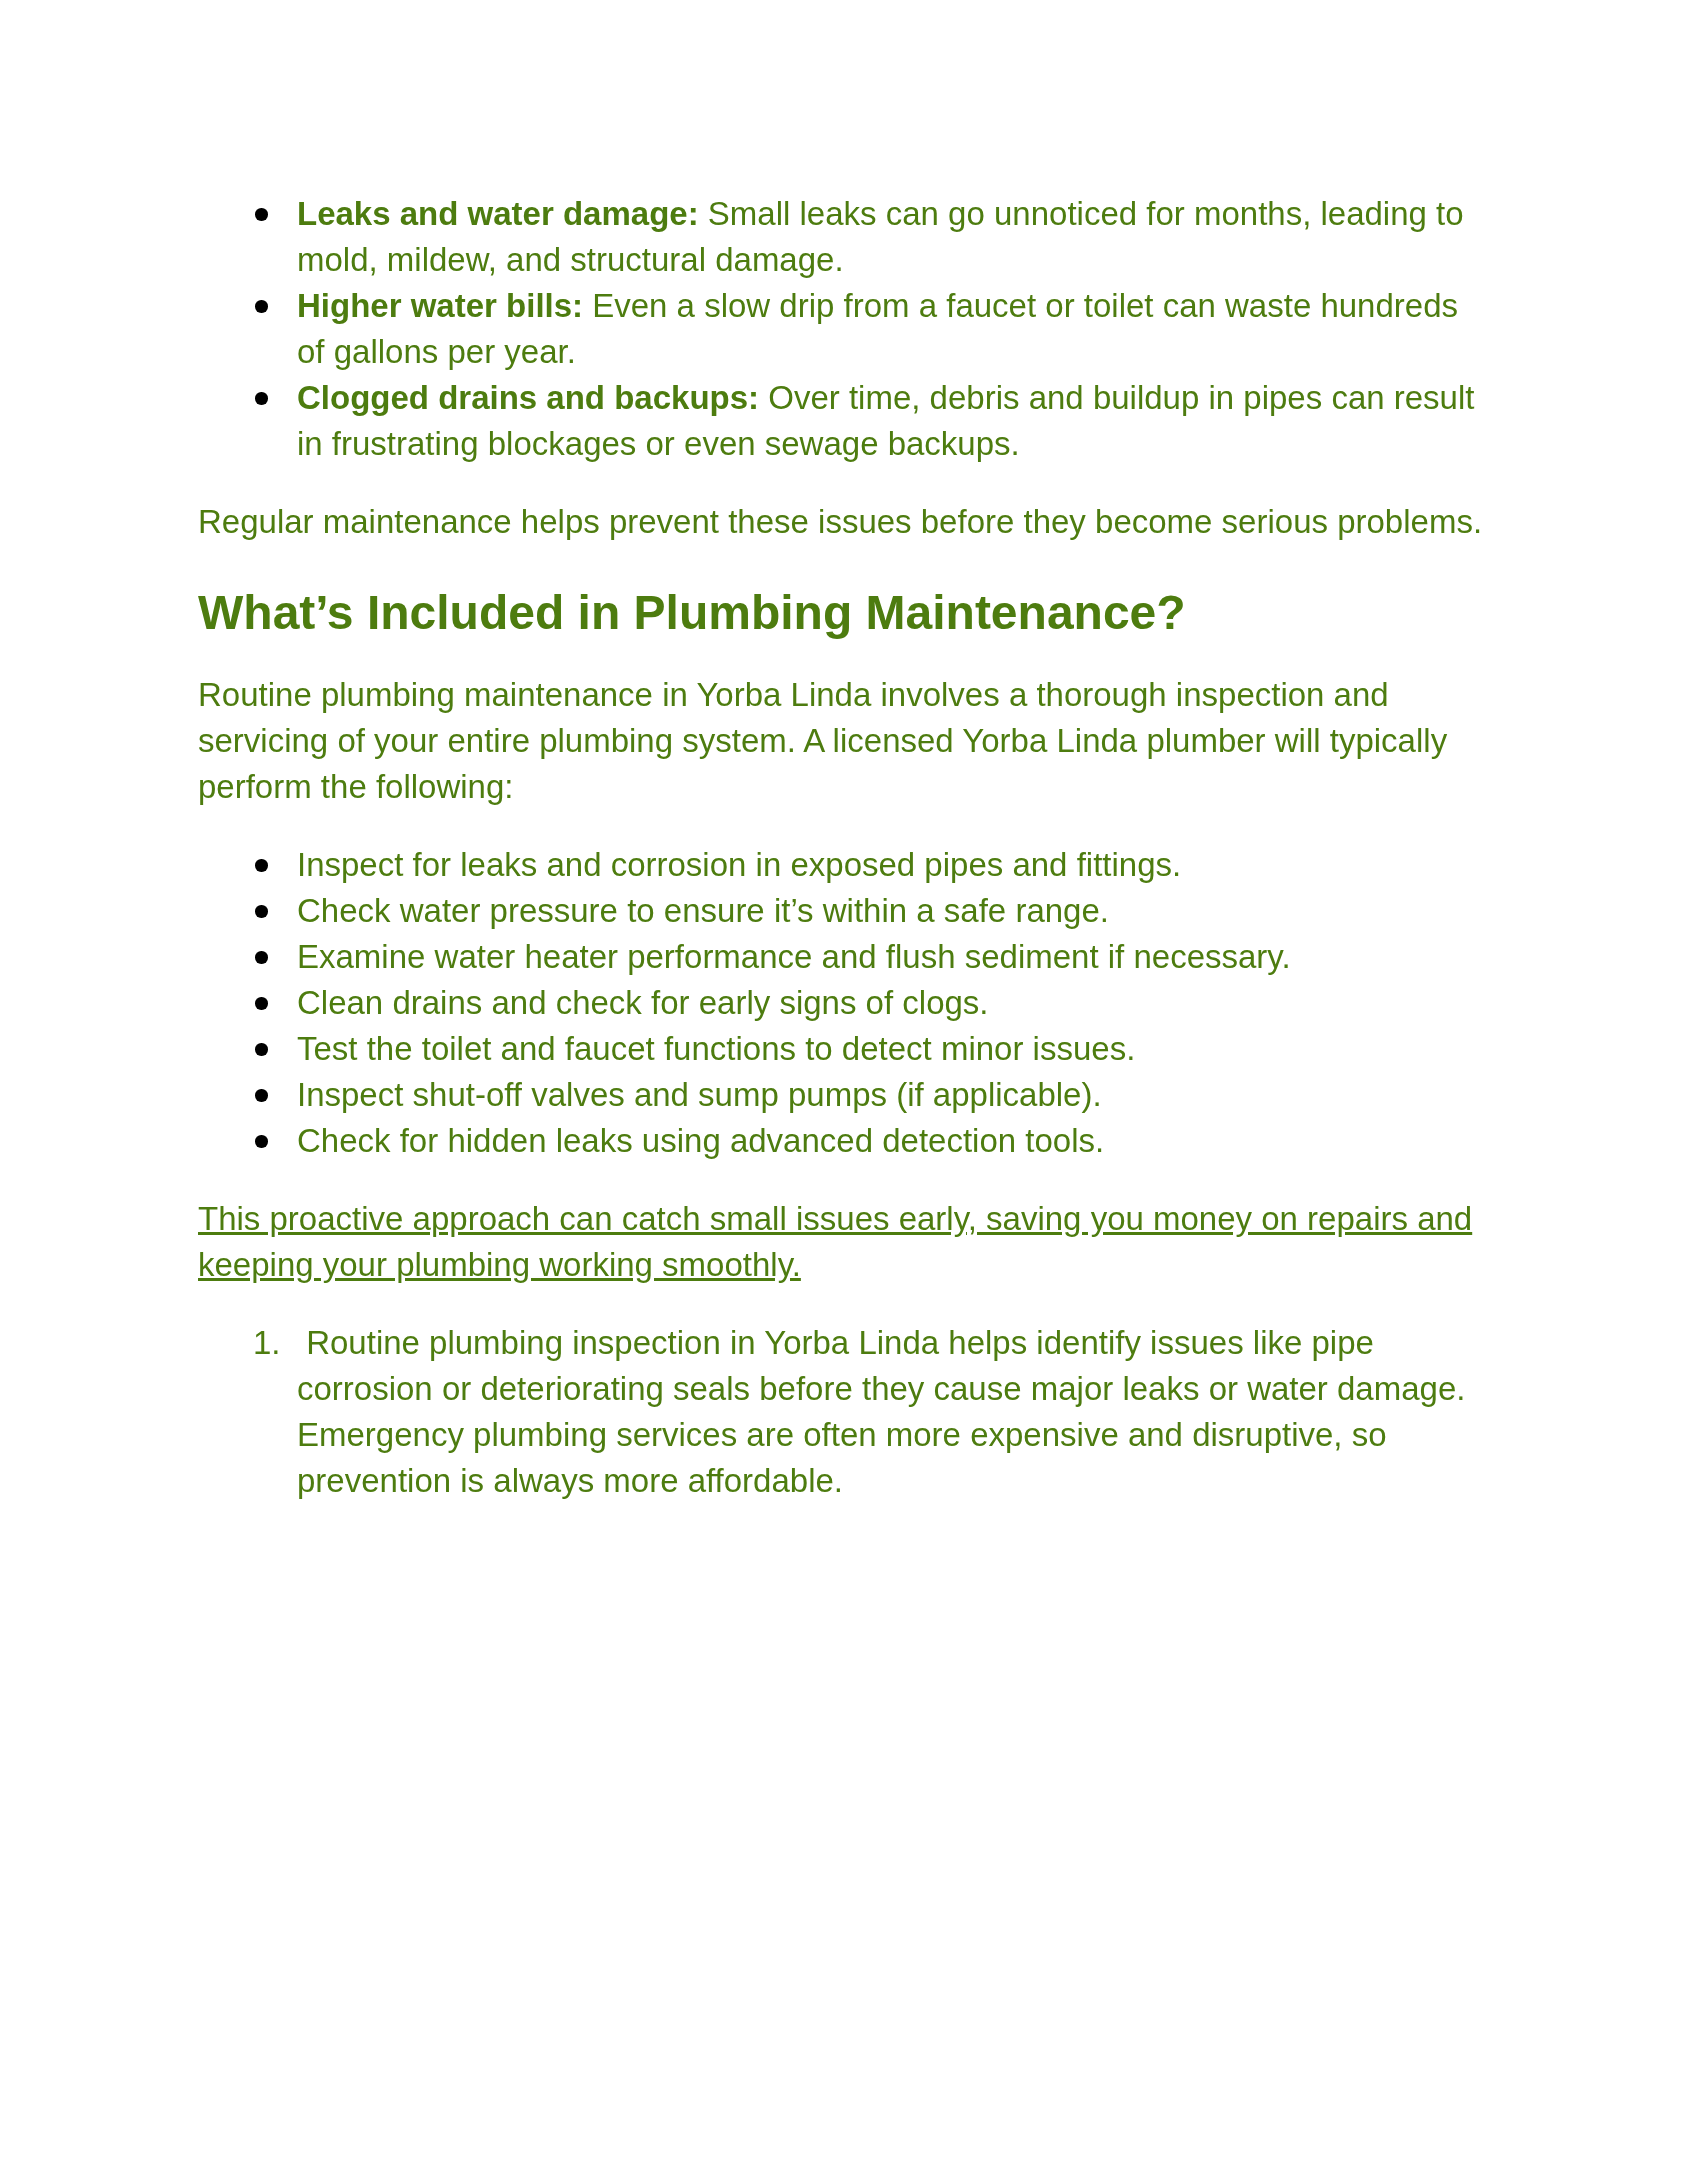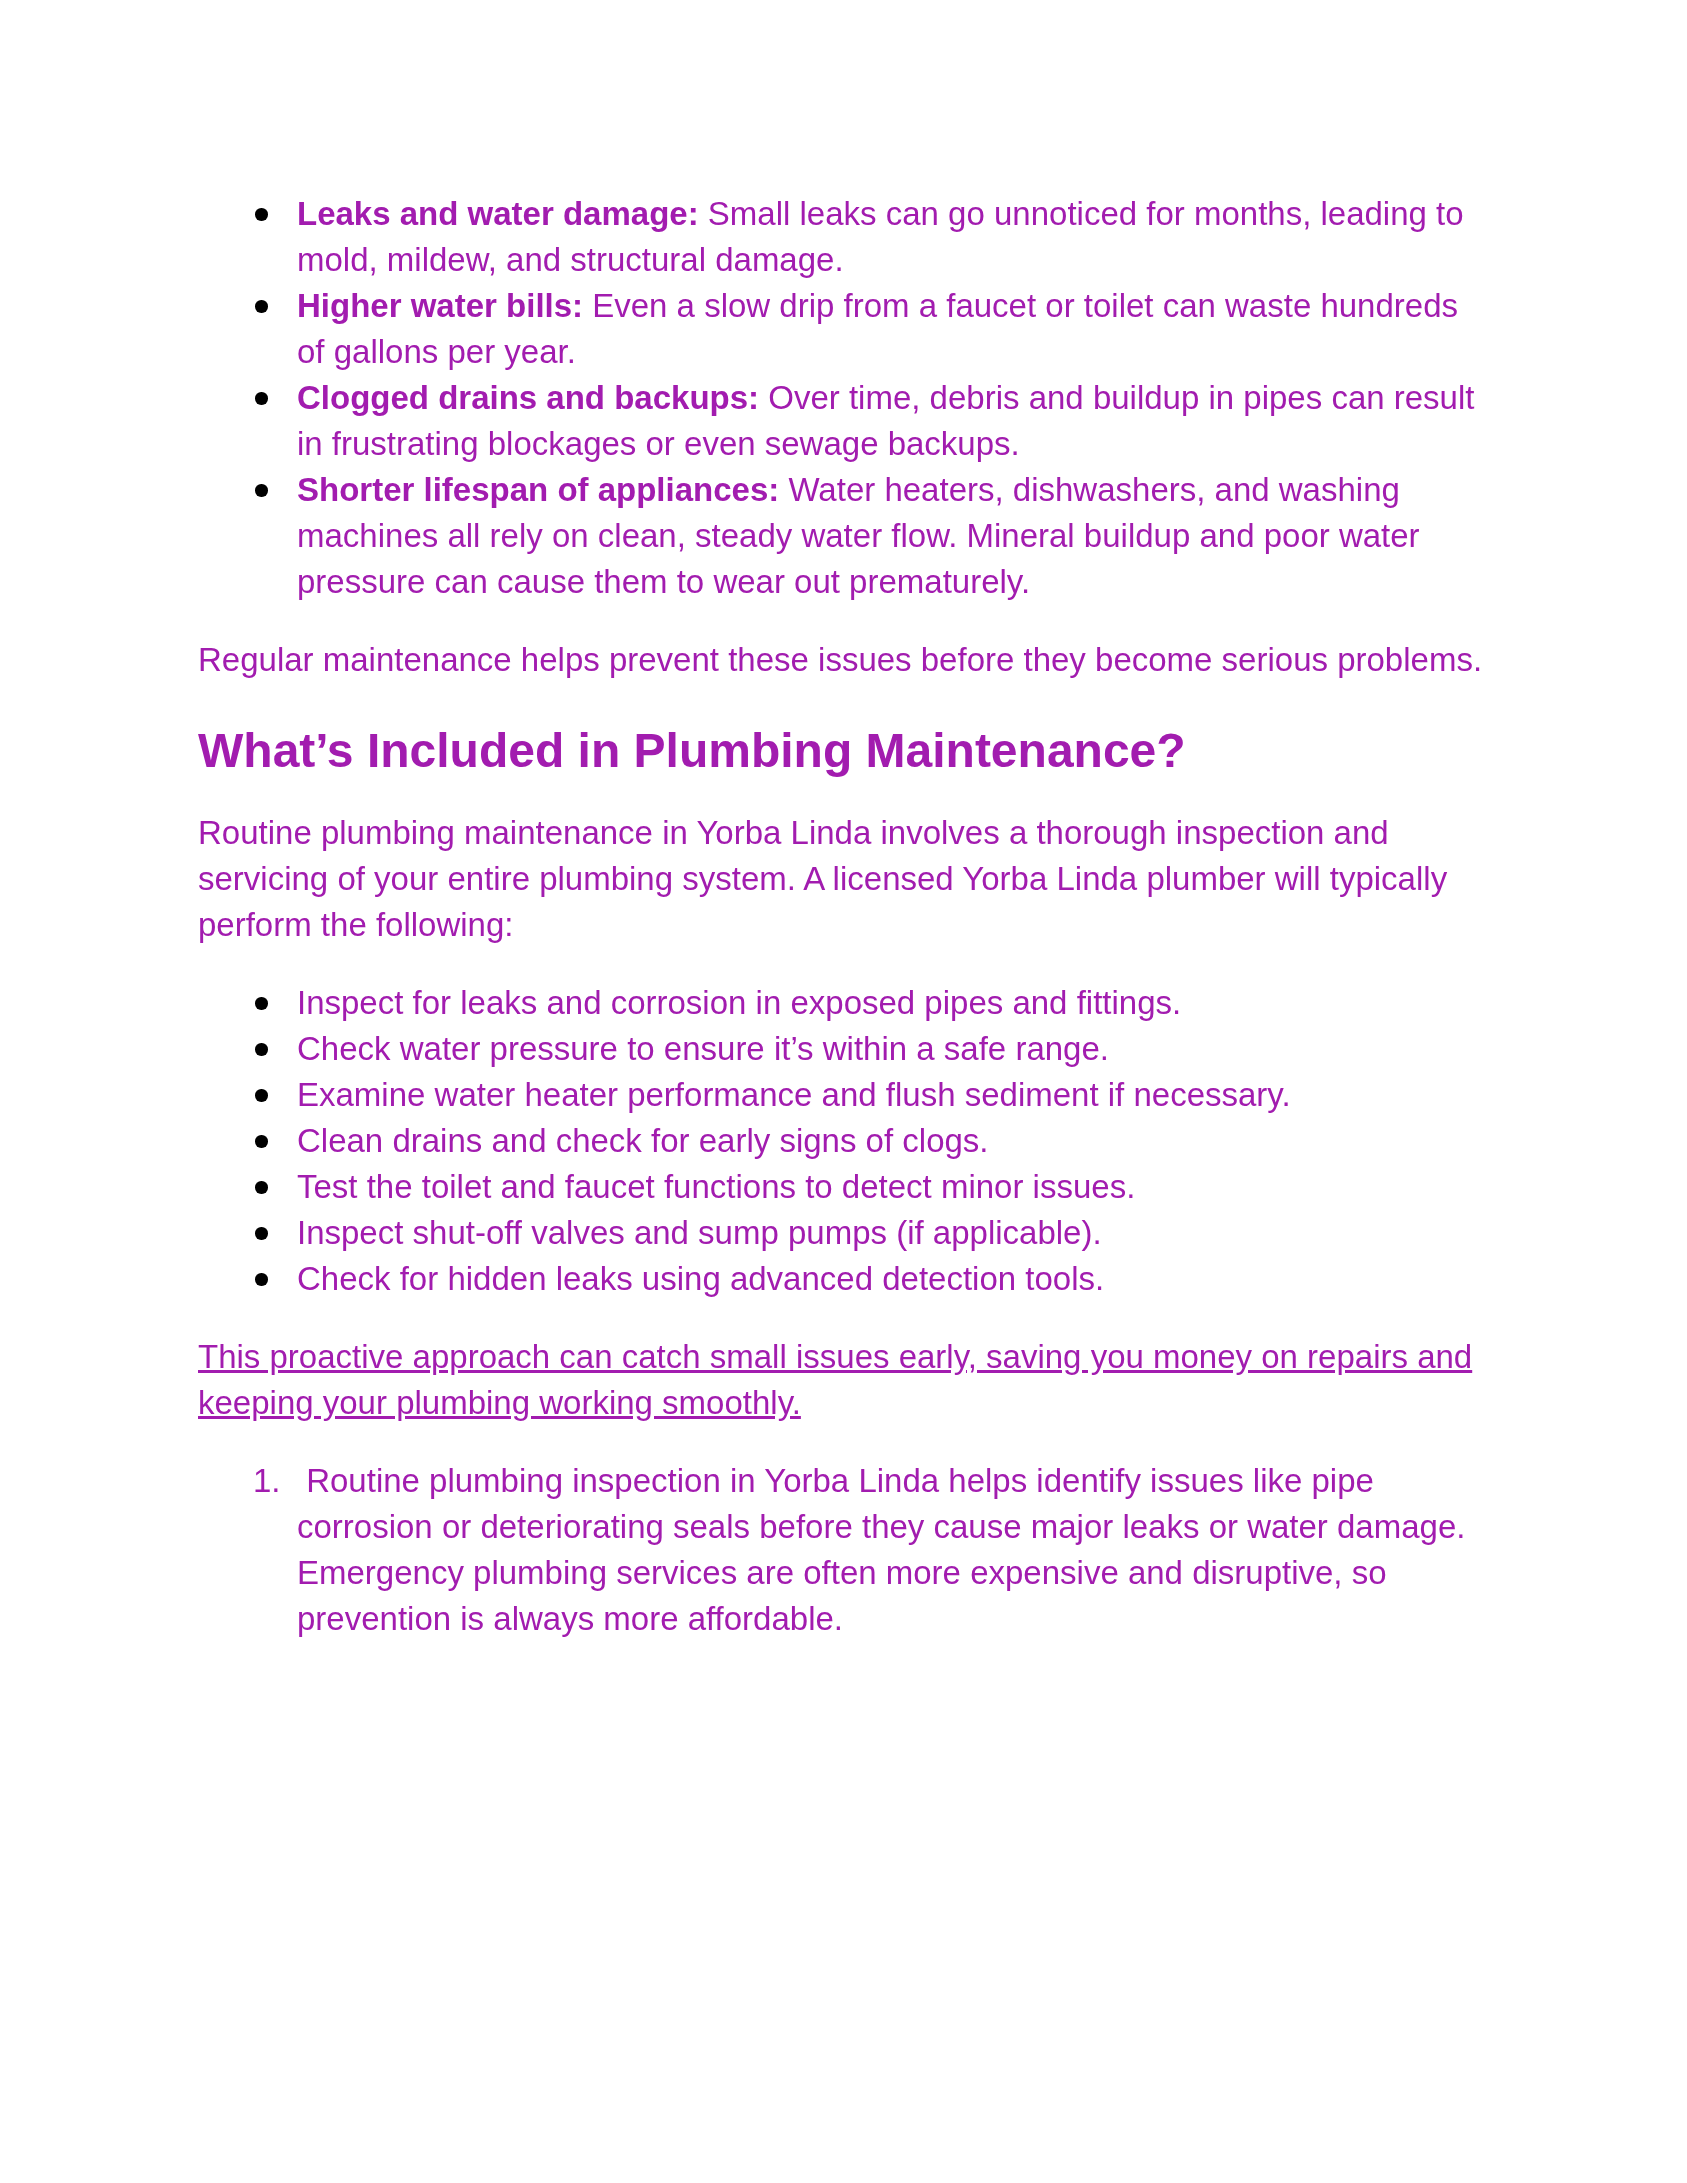--- a/index.html
+++ b/index.html
@@ -7,21 +7,21 @@
     padding: 0;
     background: #ffffff;
   }
   .page {
     position: relative;
     width: 1687px;
     height: 2183px;
     box-sizing: border-box;
     padding: 191px 198px 0 198px;
     background: #ffffff;
-    color: #a21caf;
+    color: #4d7c0f;
     font-family: "Liberation Sans", "DejaVu Sans", sans-serif;
     font-size: 33px;
     line-height: 46px;
     overflow: hidden;
   }
   p {
     margin: 0 0 32px 0;
   }
   h2 {
     font-size: 48px;
@@ -86,23 +86,20 @@
       </li>
 
       <li>
         <span class="bullet-dot"></span><b>Higher water bills:</b><span> Even a slow drip from a faucet or toilet can waste hundreds of gallons per year.</span>
       </li>
 
       <li>
         <span class="bullet-dot"></span><b>Clogged drains and backups:</b><span> Over time, debris and buildup in pipes can result in frustrating blockages or even sewage backups.</span>
       </li>
 
-      <li>
-        <span class="bullet-dot"></span><b>Shorter lifespan of appliances:</b><span> Water heaters, dishwashers, and washing machines all rely on clean, steady water flow. Mineral buildup and poor water pressure can cause them to wear out prematurely.</span>
-      </li>
     </ul>
 
   <p>Regular maintenance helps prevent these issues before they become serious problems.</p>
 
   <h2>What’s Included in Plumbing Maintenance?</h2>
 
   <p>Routine plumbing maintenance in Yorba Linda involves a thorough inspection and servicing of your entire plumbing system. A licensed Yorba Linda plumber will typically perform the following:</p>
 
   <ul class="doc-list">
 

